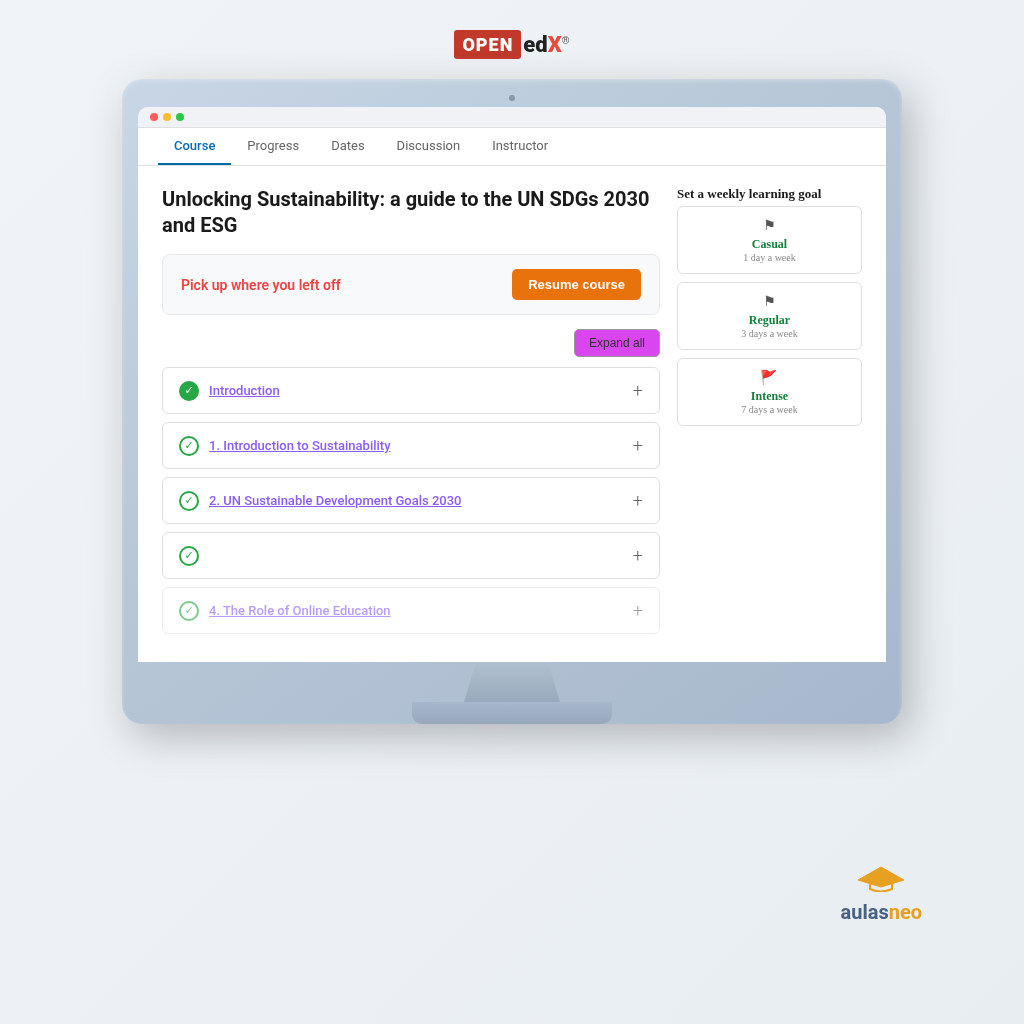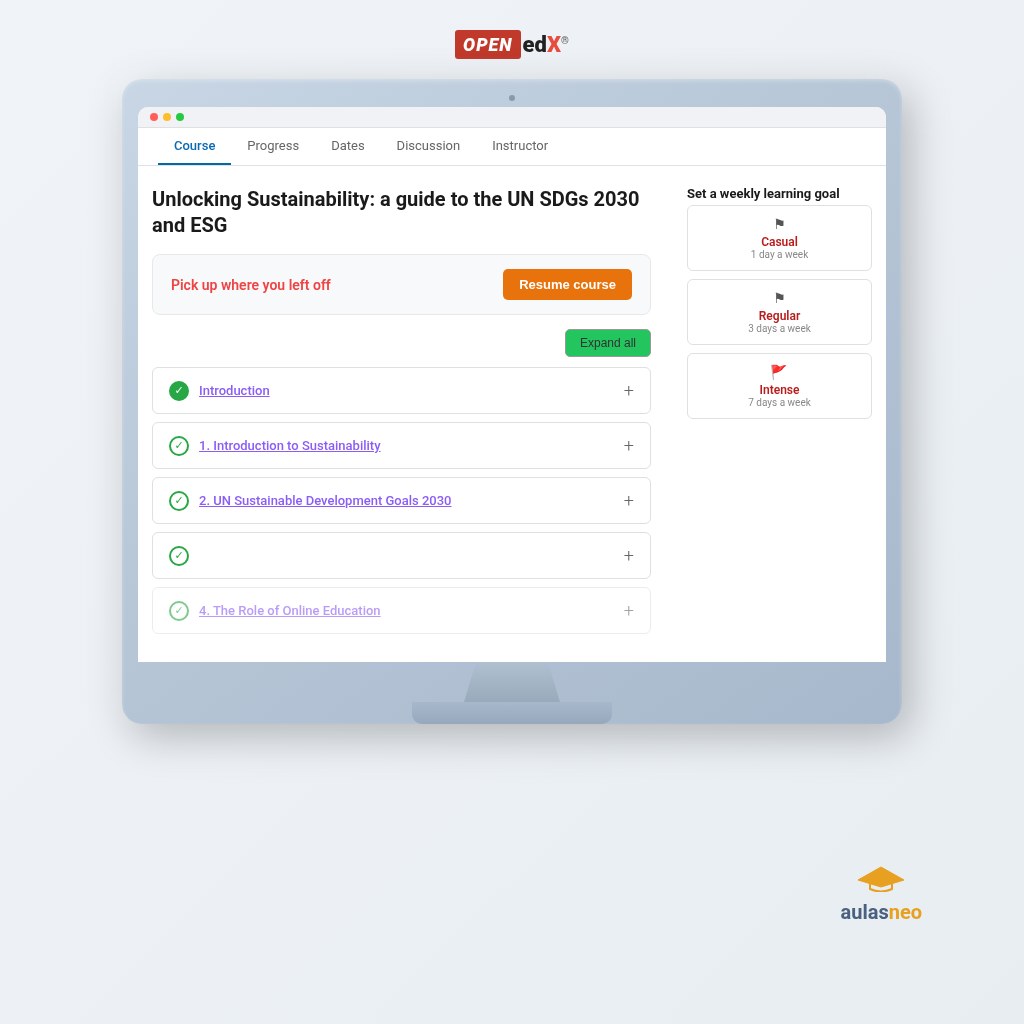--- a/index.html
+++ b/index.html
@@ -28,21 +28,20 @@
       gap: 0;
     }
     .logo-open {
       background: #c0392b;
       color: white;
       font-weight: 900;
       font-size: 18px;
       padding: 4px 8px;
       border-radius: 3px;
       letter-spacing: 1px;
-      font-style: italic;
     }
     .logo-edx {
       font-weight: 900;
       font-size: 22px;
       color: #222;
       margin-left: 2px;
     }
     .logo-edx .logo-x {
       color: #e74c3c;
     }
@@ -115,23 +114,23 @@
     }
     .nav-tab.active {
       color: #0a6bb5;
       border-bottom: 2px solid #0369a1;
       font-weight: 500;
     }
 
     
     .screen-content {
       background: white;
-      padding: 20px 14px;
-      display: flex;
-      gap: 36px;
+      padding: 20px 24px;
+      display: flex;
+      gap: 17px;
     }
 
     .main-column {
       flex: 1;
       min-width: 0;
     }
 
     .course-title {
       font-size: 20px;
       font-weight: 700;
@@ -168,21 +167,21 @@
       white-space: nowrap;
     }
 
     
     .expand-all-row {
       display: flex;
       justify-content: flex-end;
       margin-bottom: 10px;
     }
     .expand-all-btn {
-      background: #22c55e;
+      background: #d946ef;
       border: 1px solid #999;
       border-radius: 5px;
       padding: 6px 14px;
       font-size: 12px;
       color: #333;
       cursor: pointer;
     }
 
     
     .course-item {
@@ -231,20 +230,21 @@
     .plus-icon {
       font-size: 18px;
       color: #666;
       font-weight: 300;
     }
 
     
     .sidebar-column {
       width: 185px;
       flex-shrink: 0;
+      font-family: Liberation Serif, serif;
     }
     .sidebar-title {
       font-size: 13px;
       font-weight: 700;
       color: #1a1a1a;
       margin-bottom: 4px;
     }
     .sidebar-desc {
       font-size: 11px;
       color: #666;
@@ -262,21 +262,21 @@
       cursor: pointer;
     }
     .goal-icon {
       font-size: 14px;
       color: #555;
       margin-bottom: 3px;
     }
     .goal-name {
       font-size: 12px;
       font-weight: 600;
-      color: #b91c1c;
+      color: #15803d;
     }
     .goal-days {
       font-size: 10px;
       color: #888;
     }
 
     
     .monitor-stand {
       display: flex;
       flex-direction: column;

